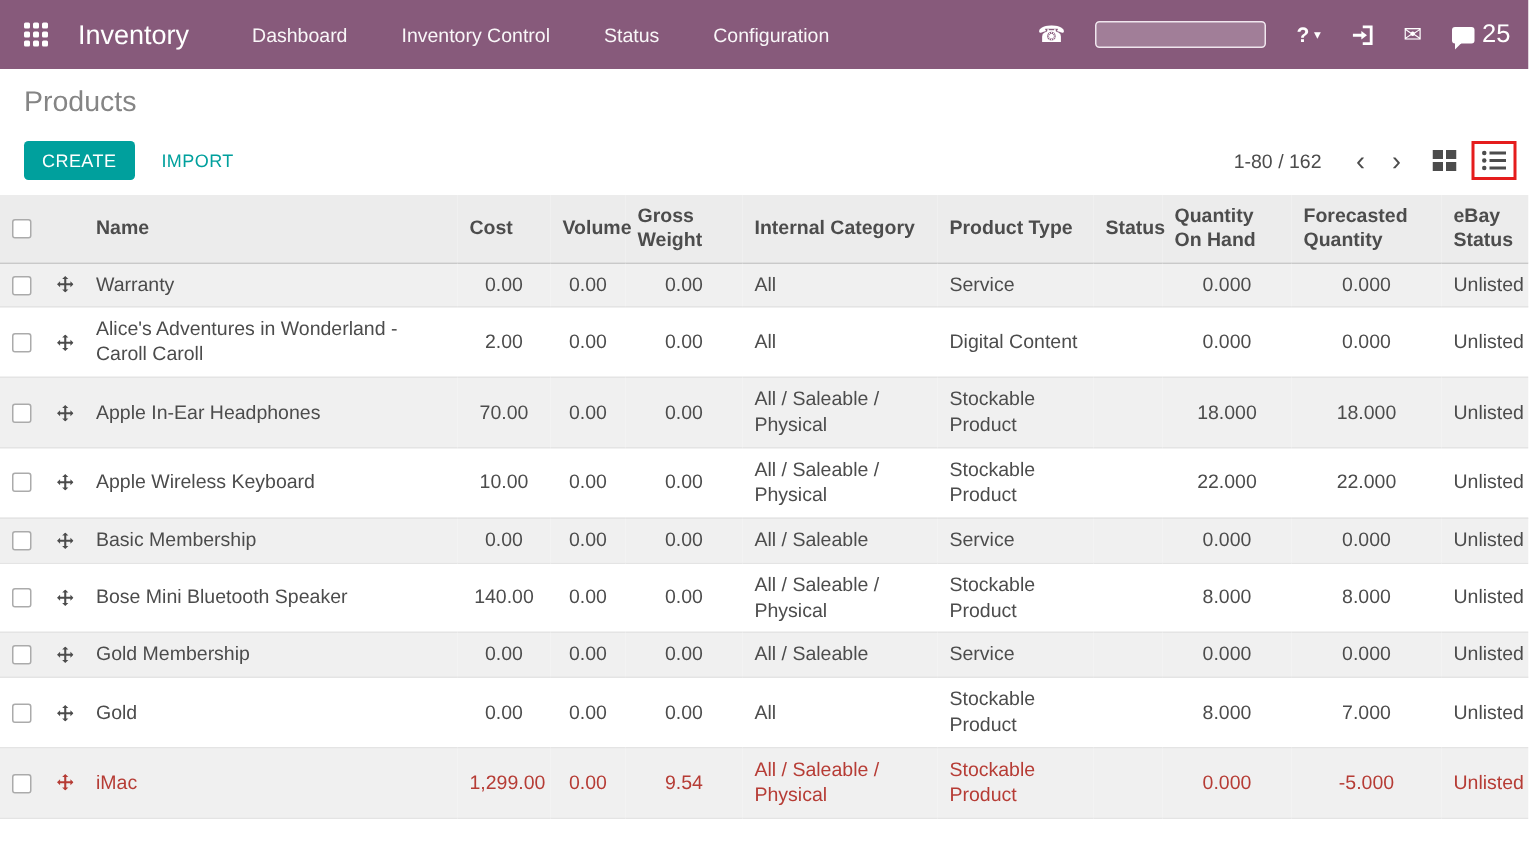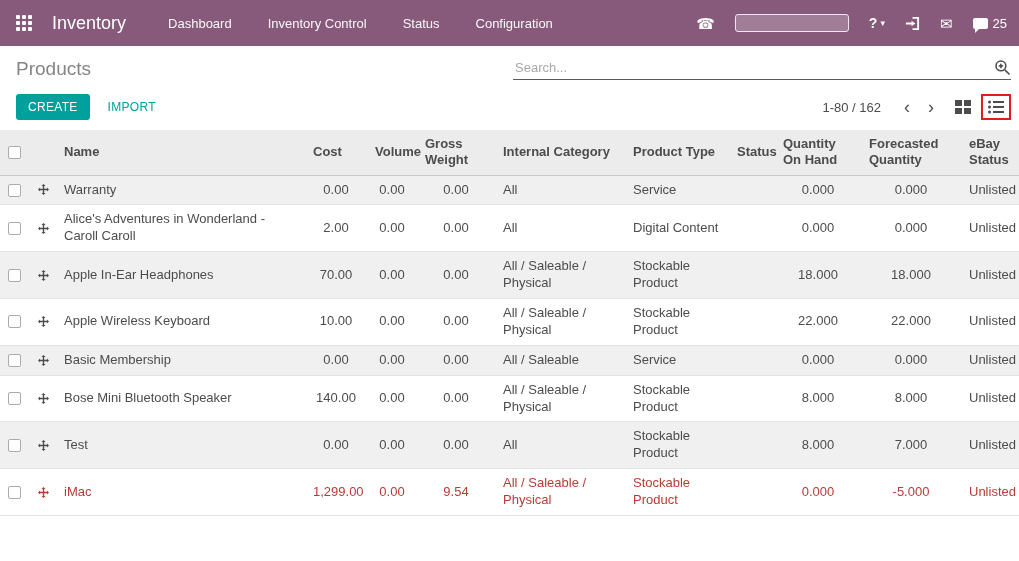--- a/index.html
+++ b/index.html
@@ -24,21 +24,21 @@
   .apps-icon span{background:#fff;border-radius:1px;}
   .app-title{font-size:18px;margin:0 42px 0 16px;cursor:pointer;}
   .nav-menu{display:flex;gap:36px;font-size:13px;}
   .nav-item{color:rgba(255,255,255,.95);cursor:pointer;text-decoration:none;}
   .topbar-right{margin-left:auto;display:flex;align-items:center;gap:20px;}
   .tb-icon{font-size:15px;line-height:1;cursor:pointer;color:#fff;display:inline-flex;align-items:center;}
   .redact{width:114px;height:18px;background:rgba(255,255,255,.22);border:1px solid #f0e6ee;border-radius:3px;display:inline-block;cursor:pointer;}
   .help-wrap{cursor:pointer;display:inline-flex;align-items:center;gap:3px;}
   .help-wrap b{font-size:14px;}
   .help-wrap .caret{font-style:normal;font-size:9px;}
-  .msgs{display:inline-flex;align-items:center;gap:5px;cursor:pointer;font-size:13px;}
+  .msgs{display:inline-flex;align-items:center;gap:5px;cursor:pointer;font-size:17px;}
   .bubble{width:15px;height:11px;background:#fff;border-radius:2px;position:relative;display:inline-block;}
   .bubble::after{content:"";position:absolute;left:2px;bottom:-4px;border:4px solid transparent;border-top-color:#fff;border-left-color:#fff;}
 
   
   .content-header{display:flex;align-items:flex-end;justify-content:space-between;padding:12px 8px 4px 16px;}
   .page-title{font-size:19px;color:#858585;}
   .search-box{width:498px;display:flex;align-items:center;border-bottom:1px solid #5a5a5a;padding-bottom:3px;}
   .search-box input{flex:1;border:0;outline:0;font-size:13px;font-family:inherit;color:var(--text);background:transparent;}
   .search-box input::placeholder{color:#a9a9a9;}
   .search-mag{cursor:pointer;display:inline-flex;}
@@ -121,31 +121,20 @@
     <span class="tb-icon">✉</span>
     <span class="msgs">
       <span class="bubble"></span>
       <span>25</span>
     </span>
   </div>
 </header>
 
 <div class="content-header">
   <div class="page-title">Products</div>
-  <div class="search-box">
-    <input type="text" placeholder="Search..." style="">
-    <span class="search-mag">
-      <svg width="17" height="17" viewBox="0 0 16 16" fill="none" stroke="#4c4c4c" stroke-width="1.5">
-        <circle cx="6.5" cy="6.5" r="4.6"></circle>
-        <line x1="10.2" y1="10.2" x2="14.6" y2="14.6"></line>
-        <line x1="4.4" y1="6.5" x2="8.6" y2="6.5"></line>
-        <line x1="6.5" y1="4.4" x2="6.5" y2="8.6"></line>
-      </svg>
-    </span>
-  </div>
 </div>
 
 <div class="control-row">
   <button class="btn-create">CREATE</button>
   <a class="link-import">IMPORT</a>
   <div class="right-controls">
     <span class="pager-text">1-80 / 162</span>
     <button class="pager-btn">‹</button>
     <button class="pager-btn">›</button>
     <div class="view-switch">
@@ -285,21 +274,37 @@
         <td class="status"></td>
         <td class="num">8.000</td>
         <td class="num">8.000</td>
         <td class="ebay">Unlisted</td>
       </tr>
       <tr>
         <td class="cell-check"><span class="checkbox"></span></td>
         <td class="handle"><span><svg width="11" height="11" viewBox="0 0 16 16" fill="currentColor">
               <path d="M8 0 L11 3 H9 V7 H13 V5 L16 8 L13 11 V9 H9 V13 H11 L8 16 L5 13 H7 V9 H3 V11 L0 8 L3 5 V7 H7 V3 H5 Z"></path>
             </svg></span></td>
-        <td class="name">Test</td>
+        <td class="name">Gold Membership</td>
+        <td class="num">0.00</td>
+        <td class="num">0.00</td>
+        <td class="num">0.00</td>
+        <td class="category">All / Saleable</td>
+        <td class="ptype">Service</td>
+        <td class="status"></td>
+        <td class="num">0.000</td>
+        <td class="num">0.000</td>
+        <td class="ebay">Unlisted</td>
+      </tr>
+      <tr>
+        <td class="cell-check"><span class="checkbox"></span></td>
+        <td class="handle"><span><svg width="11" height="11" viewBox="0 0 16 16" fill="currentColor">
+              <path d="M8 0 L11 3 H9 V7 H13 V5 L16 8 L13 11 V9 H9 V13 H11 L8 16 L5 13 H7 V9 H3 V11 L0 8 L3 5 V7 H7 V3 H5 Z"></path>
+            </svg></span></td>
+        <td class="name">Gold</td>
         <td class="num">0.00</td>
         <td class="num">0.00</td>
         <td class="num">0.00</td>
         <td class="category">All</td>
         <td class="ptype">Stockable Product</td>
         <td class="status"></td>
         <td class="num">8.000</td>
         <td class="num">7.000</td>
         <td class="ebay">Unlisted</td>
       </tr>

